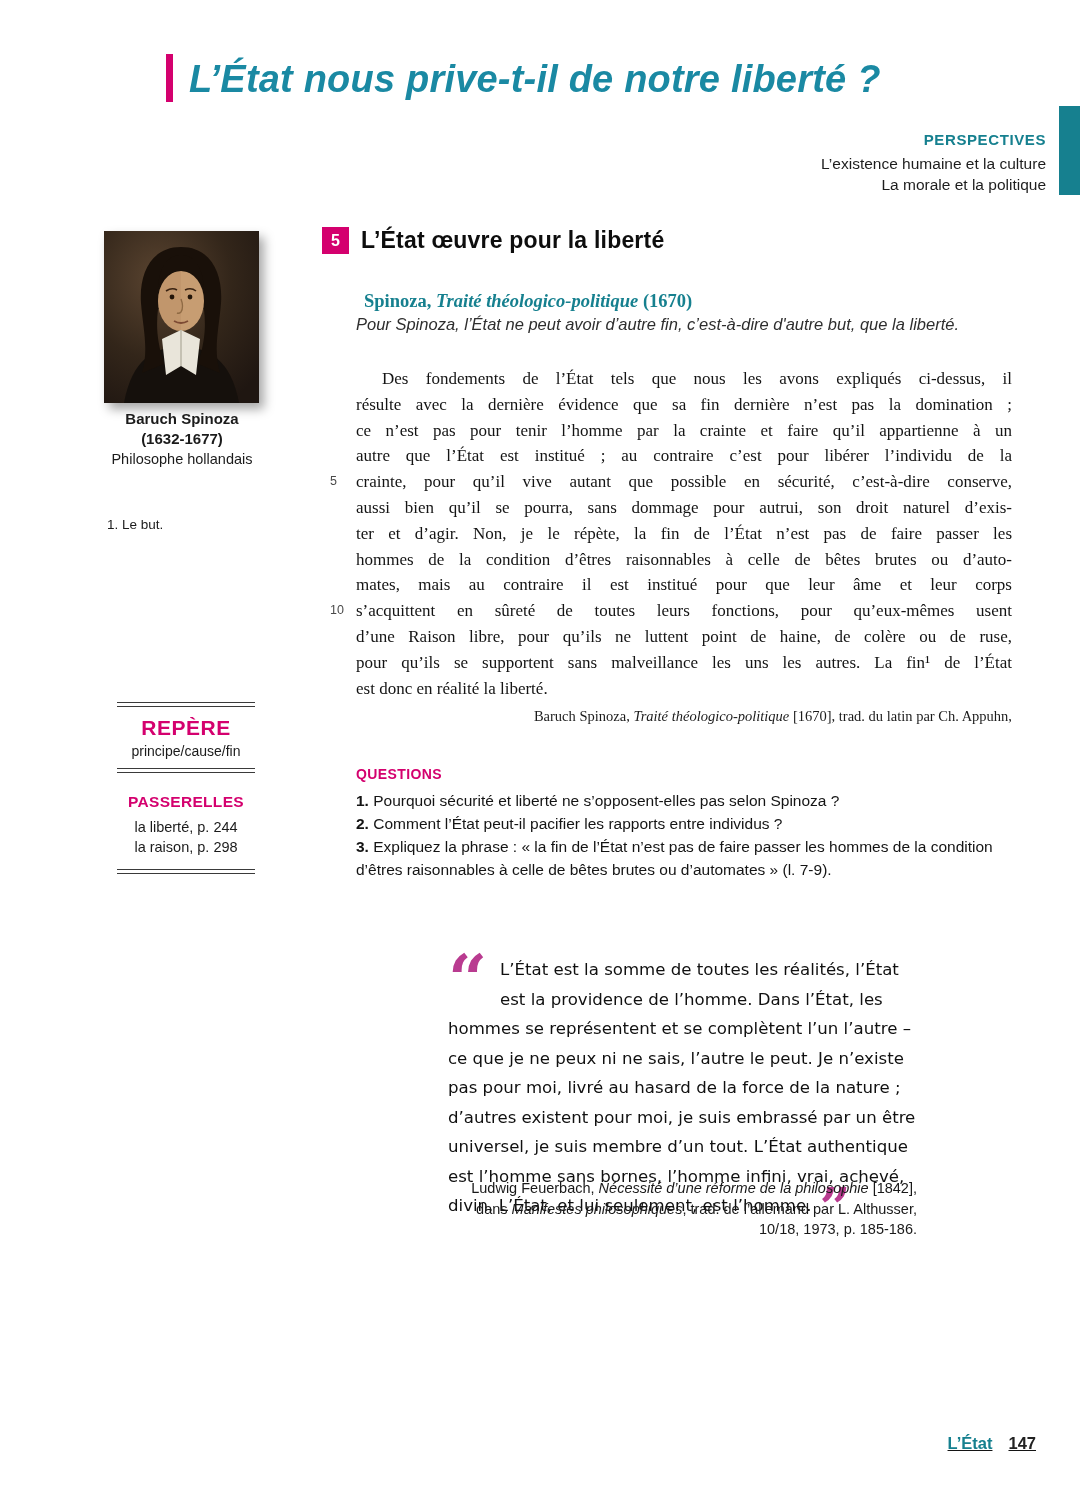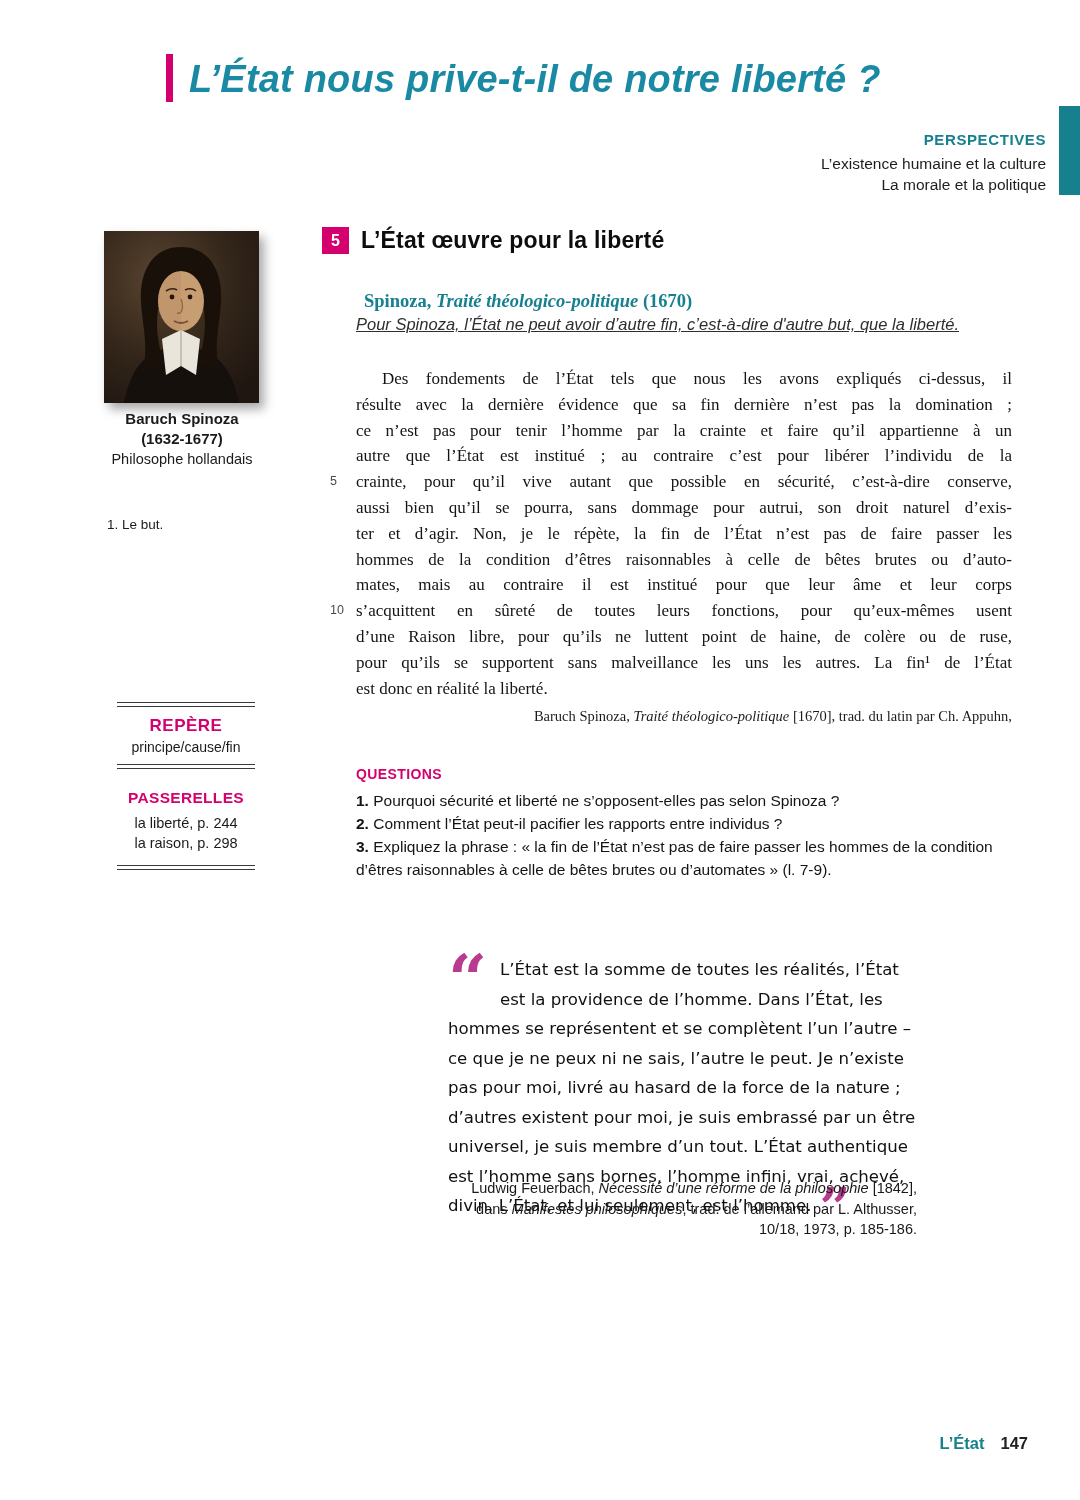--- a/index.html
+++ b/index.html
@@ -29,35 +29,35 @@
   
   .portrait{position:absolute;left:104px;top:231px;width:155px;height:172px;margin:0;
     box-shadow:5px 6px 10px rgba(0,0,0,.35);}
   .portrait svg{display:block;}
   .portrait-caption{position:absolute;left:82px;top:409px;width:200px;text-align:center;}
   .cap-bold{font-weight:700;font-size:15px;line-height:20px;color:#1b1b1b;}
   .cap-role{font-size:14.5px;line-height:20px;color:#1b1b1b;}
   .margin-note{position:absolute;left:107px;top:517px;font-size:13.5px;color:#1b1b1b;}
   .repere-box{position:absolute;left:117px;top:702px;width:138px;text-align:center;}
   .double-rule{height:3px;border-top:1px solid #3a3a3a;border-bottom:1px solid #3a3a3a;}
-  .repere-title{color:#d4006e;font-weight:700;font-size:17px;letter-spacing:.5px;margin:9px 0 3px;}
+  .repere-title{color:#d4006e;font-weight:700;font-size:21px;letter-spacing:.5px;margin:9px 0 3px;}
   .repere-text{font-size:14px;color:#1b1b1b;margin-bottom:9px;}
   .passerelles-title{color:#d4006e;font-weight:700;font-size:15.5px;letter-spacing:.3px;margin:20px 0 6px;}
   .passerelles-item{font-size:14.5px;line-height:20px;color:#1b1b1b;}
   .repere-box .double-rule.bottom{margin-top:12px;}
   
   .section-head{position:absolute;left:322px;top:227px;display:flex;align-items:center;gap:12px;}
   .section-num{width:27px;height:27px;background:#d4006e;color:#fff;font-weight:700;font-size:16px;
     display:flex;align-items:center;justify-content:center;}
   .section-title{margin:0;font-size:23px;font-weight:700;color:#0d0d0d;letter-spacing:.2px;}
   .source-head{position:absolute;left:356px;top:283px;margin:8px;
     font-family:"Liberation Serif",serif;font-size:18.5px;font-weight:700;color:#16808f;}
   .source-head em{font-style:italic;}
   .chapeau{position:absolute;left:356px;top:313px;width:660px;
-    font-style:italic;font-size:16.5px;line-height:23px;color:#2e2e2e;text-decoration:underline;}
+    font-style:italic;font-size:16.5px;line-height:23px;color:#2e2e2e;}
   .body-text{position:absolute;left:330px;top:366px;width:682px;}
   .bline{display:flex;}
   .lnum{width:26px;flex:0 0 26px;font-size:12.5px;line-height:25.8px;color:#4a4a4a;}
   .ltext{flex:1;font-family:"Liberation Serif",serif;font-size:17px;line-height:25.8px;color:#141414;
     text-align:justify;text-align-last:justify;}
   .bline.first .ltext{text-indent:26px;}
   .bline.last .ltext{text-align-last:left;}
   .citation{position:absolute;left:400px;top:706px;width:612px;text-align:right;
     font-family:"Liberation Serif",serif;font-size:14.5px;line-height:21px;color:#1b1b1b;}
   .citation em{font-style:italic;}
@@ -69,21 +69,21 @@
   .quote-block{position:absolute;left:448px;top:955px;width:472px;}
   .q-text{font-family:"DejaVu Sans",sans-serif;font-size:16.6px;line-height:29.5px;color:#101010;}
   .q-open{float:left;width:52px;height:28px;margin-top:6px;
     font-family:"DejaVu Serif",serif;font-weight:700;font-size:68px;line-height:.55;color:#b93b90;}
   .q-close{display:inline-block;font-family:"DejaVu Serif",serif;font-weight:700;font-size:54px;
     line-height:0;color:#b93b90;vertical-align:-16px;margin-left:8px;}
   .attribution{position:absolute;left:465px;top:1178px;width:452px;text-align:right;
     font-size:14.5px;line-height:20.5px;color:#191919;}
   .attribution em{font-style:italic;}
   
-  .footer{position:absolute;top:1434px;right:76px;display:flex;align-items:baseline;}
+  .footer{position:absolute;top:1434px;right:68px;display:flex;align-items:baseline;text-decoration:underline;}
   .footer-section{color:#16808f;font-weight:700;font-size:16.5px;}
   .footer-page{color:#222;font-weight:700;font-size:16.5px;margin-left:16px;}
   .corner-bottom{position:absolute;right:0;top:1414px;width:18px;height:68px;background:#16808f;}
 </style>
 </head>
 <body>
 
 <div class="page">
 
   <div class="title-row">

